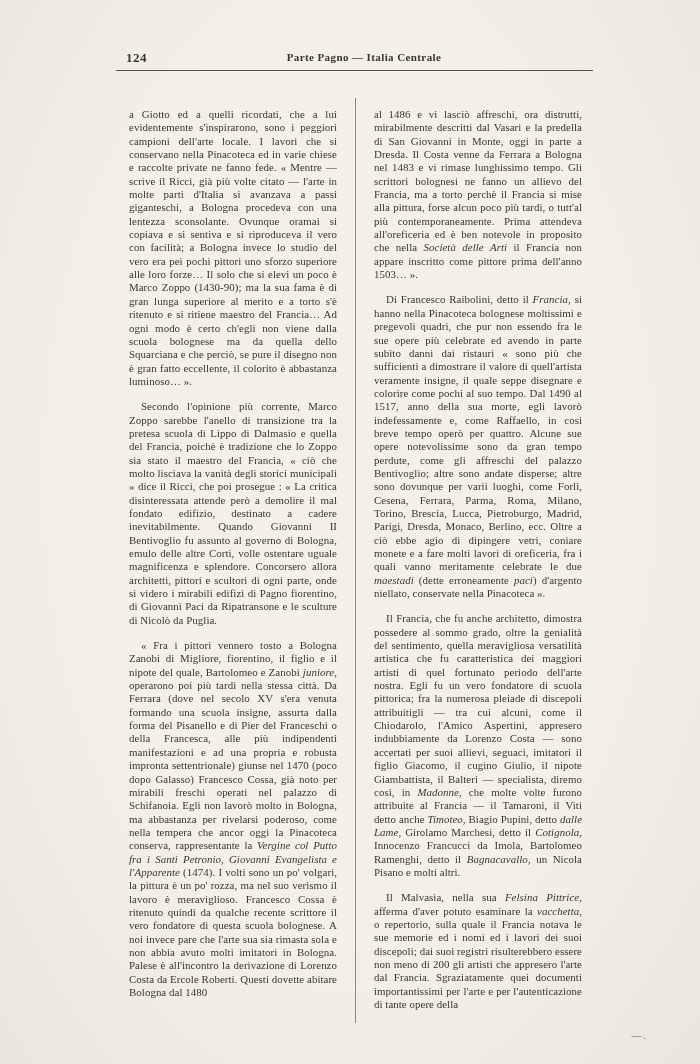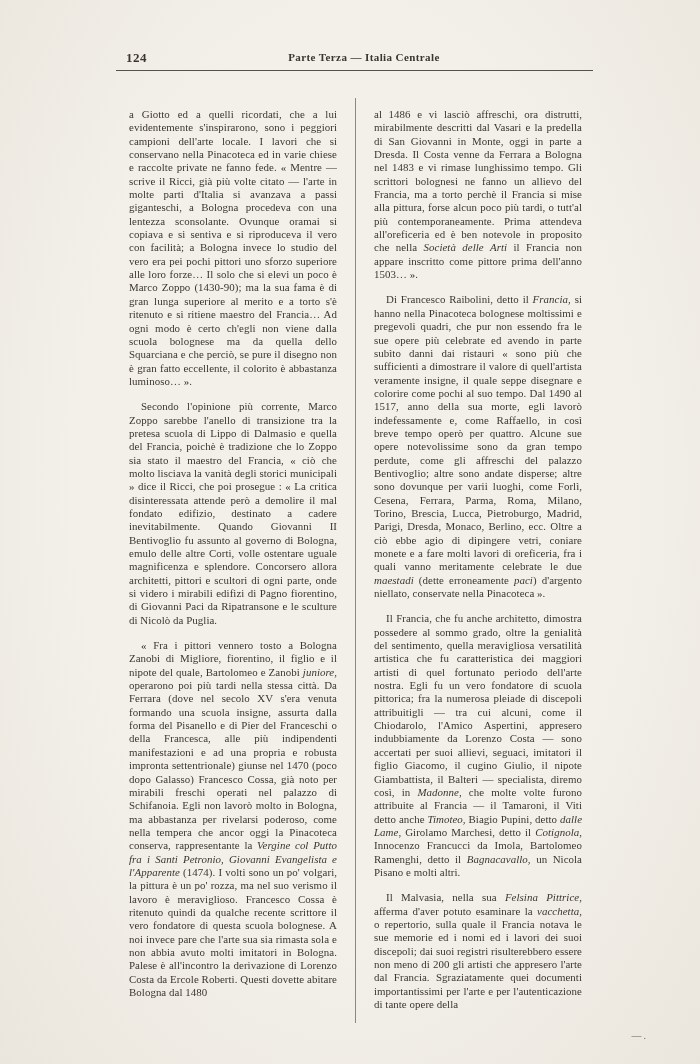--- a/index.html
+++ b/index.html
@@ -48,21 +48,21 @@
     position: absolute; right: 52px; top: 1030px;
     font-size: 10px; color: #6e6960; letter-spacing: 2px;
   }
 </style>
 </head>
 <body>
 
 <div class="page">
   <div class="header">
     <span class="pagenum">124</span>
-    <span class="running-title">Parte Terza — Italia Centrale</span>
+    <span class="running-title">Parte Pagno — Italia Centrale</span>
   </div>
   <div class="header-rule"></div>
   <div class="columns">
     <div class="col" id="col-left">
         <p class="para"><span>a Giotto ed a quelli ricordati, che a lui evidentemente s'inspirarono, sono i peggiori campioni dell'arte locale. I lavori che si conservano nella Pinacoteca ed in varie chiese e raccolte private ne fanno fede. « Mentre — scrive il Ricci, già più volte citato — l'arte in molte parti d'Italia si avanzava a passi giganteschi, a Bologna procedeva con una lentezza sconsolante. Ovunque oramai si copiava e si sentiva e si riproduceva il vero con facilità; a Bologna invece lo studio del vero era pei pochi pittori uno sforzo superiore alle loro forze… Il solo che si elevi un poco è Marco Zoppo (1430-90); ma la sua fama è di gran lunga superiore al merito e a torto s'è ritenuto e si ritiene maestro del Francia… Ad ogni modo è certo ch'egli non viene dalla scuola bolognese ma da quella dello Squarciana e che perciò, se pure il disegno non è gran fatto eccellente, il colorito è abbastanza luminoso… ».</span></p>
         <p class="para indent"><span>Secondo l'opinione più corrente, Marco Zoppo sarebbe l'anello di transizione tra la pretesa scuola di Lippo di Dalmasio e quella del Francia, poichè è tradizione che lo Zoppo sia stato il maestro del Francia, « ciò che molto lisciava la vanità degli storici municipali » dice il Ricci, che poi prosegue : « La critica disinteressata attende però a demolire il mal fondato edifizio, destinato a cadere inevitabilmente. Quando Giovanni II Bentivoglio fu assunto al governo di Bologna, emulo delle altre Corti, volle ostentare uguale magnificenza e splendore. Concorsero allora architetti, pittori e scultori di ogni parte, onde si videro i mirabili edifizi di Pagno fiorentino, di Giovanni Paci da Ripatransone e le sculture di Nicolò da Puglia.</span></p>
         <p class="para indent"><span>« Fra i pittori vennero tosto a Bologna Zanobi di Migliore, fiorentino, il figlio e il nipote del quale, Bartolomeo e Zanobi </span><i>juniore</i><span>, operarono poi più tardi nella stessa città. Da Ferrara (dove nel secolo XV s'era venuta formando una scuola insigne, assurta dalla forma del Pisanello e di Pier del Franceschi o della Francesca, alle più indipendenti manifestazioni e ad una propria e robusta impronta settentrionale) giunse nel 1470 (poco dopo Galasso) Francesco Cossa, già noto per mirabili freschi operati nel palazzo di Schifanoia. Egli non lavorò molto in Bologna, ma abbastanza per rivelarsi poderoso, come nella tempera che ancor oggi la Pinacoteca conserva, rappresentante la </span><i>Vergine col Putto fra i Santi Petronio, Giovanni Evangelista e l'Apparente</i><span> (1474). I volti sono un po' volgari, la pittura è un po' rozza, ma nel suo verismo il lavoro è meraviglioso. Francesco Cossa è ritenuto quindi da qualche recente scrittore il vero fondatore di questa scuola bolognese. A noi invece pare che l'arte sua sia rimasta sola e non abbia avuto molti imitatori in Bologna. Palese è all'incontro la derivazione di Lorenzo Costa da Ercole Roberti. Questi dovette abitare Bologna dal 1480</span></p>
       </div>
     <div class="divider"></div>
     <div class="col" id="col-right">

